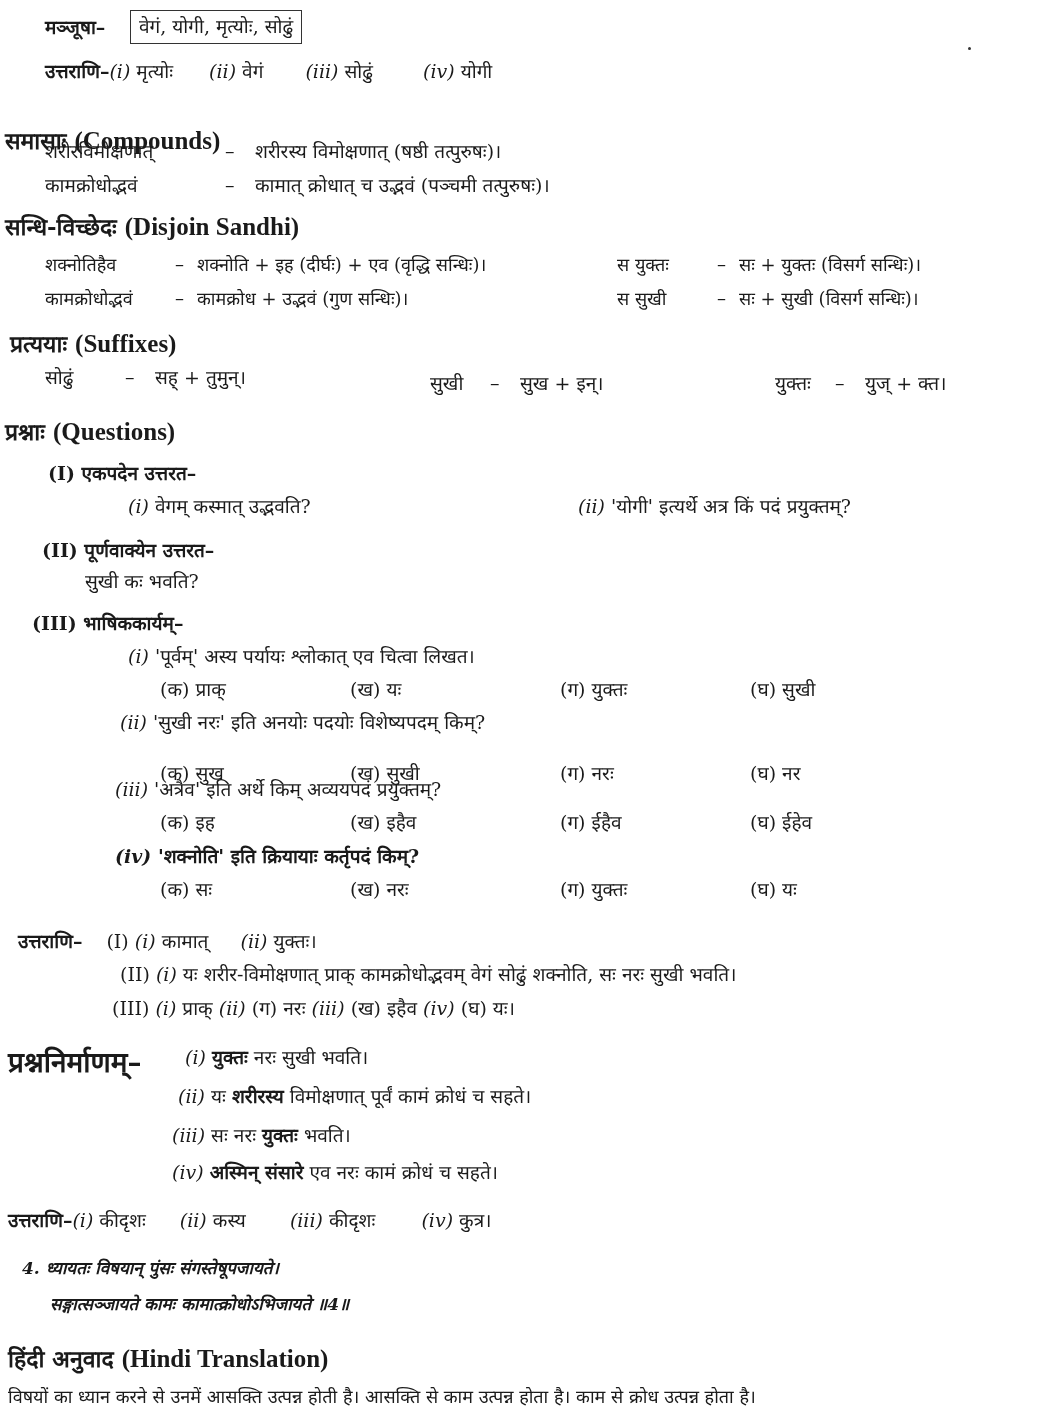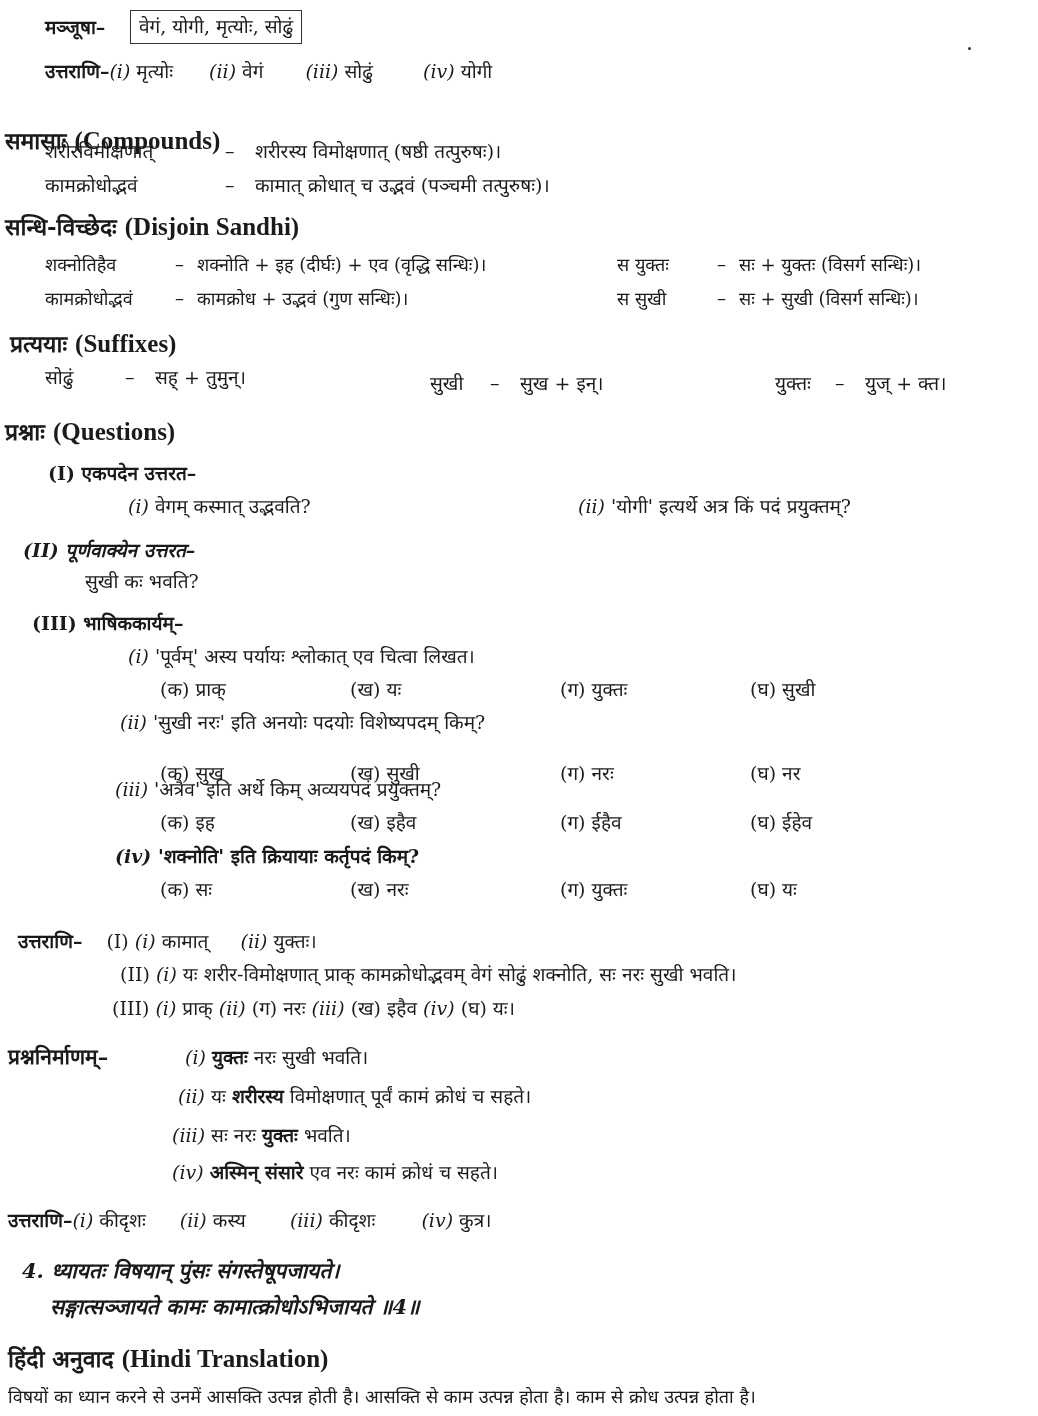--- a/index.html
+++ b/index.html
@@ -10,21 +10,21 @@
       font-size: 19px;
     }
     .abs { position: absolute; white-space: nowrap; }
     .bold { font-weight: bold; }
     .it { font-style: italic; }
     .head { font-size: 23px; font-weight: bold; }
     .head .en { font-family: "Liberation Serif", "DejaVu Serif", serif; font-size: 25px; }
     .box { border: 1.5px solid #333; padding: 2px 8px 4px 8px; display: inline-block; }
     .row { display: flex; }
     .cell { display: inline-block; }
-    .verse { font-style: italic; font-weight: bold; font-size: 21px; }
+    .verse { font-style: italic; font-weight: bold; font-size: 17px; }
     .dot { width: 3px; height: 3px; background: #333; border-radius: 50%; }
   </style>
 </head>
 <body>
 
 <div class="abs bold" style="left:45px; top:14px;">मञ्जूषा–</div>
 <div class="abs box" style="left:130px; top:10px;">
   <span>वेगं, योगी, मृत्योः, सोढुं</span>
 </div>
 
@@ -84,21 +84,21 @@
 <div class="abs bold" style="left:48px; top:460px;">(I) एकपदेन उत्तरत–</div>
 <div class="abs" style="left:128px; top:493px;">
   <span class="it">(i)</span>
   <span>वेगम् कस्मात् उद्भवति?</span>
 </div>
 <div class="abs" style="left:578px; top:493px;">
   <span class="it">(ii)</span>
   <span>'योगी' इत्यर्थे अत्र किं पदं प्रयुक्तम्?</span>
 </div>
 
-<div class="abs bold" style="left:23px; top:537px;font-style:italic;">(II) पूर्णवाक्येन उत्तरत–</div>
+<div class="abs bold" style="left:42px; top:537px;">(II) पूर्णवाक्येन उत्तरत–</div>
 <div class="abs" style="left:85px; top:568px;">सुखी कः भवति?</div>
 
 <div class="abs bold" style="left:32px; top:610px;">(III) भाषिककार्यम्–</div>
 
 <div class="abs" style="left:128px; top:643px;">
   <span class="it">(i)</span>
   <span>'पूर्वम्' अस्य पर्यायः श्लोकात् एव चित्वा लिखत।</span>
 </div>
 <div class="abs row" style="left:160px; top:676px;">
   <span class="cell" style="width:190px">(क) प्राक्</span>
@@ -158,21 +158,21 @@
   <span class="it">(i)</span>
   <span>प्राक्</span>
   <span class="it">(ii)</span>
   <span>(ग) नरः</span>
   <span class="it">(iii)</span>
   <span>(ख) इहैव</span>
   <span class="it">(iv)</span>
   <span>(घ) यः।</span>
 </div>
 
-<div class="abs bold" style="left:8px; top:1042px; font-size:21px;">प्रश्ननिर्माणम्–</div>
+<div class="abs bold" style="left:8px; top:1042px; font-size:28px;">प्रश्ननिर्माणम्–</div>
 <div class="abs" style="left:185px; top:1044px;">
   <span class="it">(i)</span>
   <span></span><span class="bold">युक्तः</span><span> नरः सुखी भवति।</span>
 </div>
 <div class="abs" style="left:178px; top:1083px;">
   <span class="it">(ii)</span>
   <span>यः </span><span class="bold">शरीरस्य</span><span> विमोक्षणात् पूर्वं कामं क्रोधं च सहते।</span>
 </div>
 <div class="abs" style="left:172px; top:1122px;">
   <span class="it">(iii)</span>

